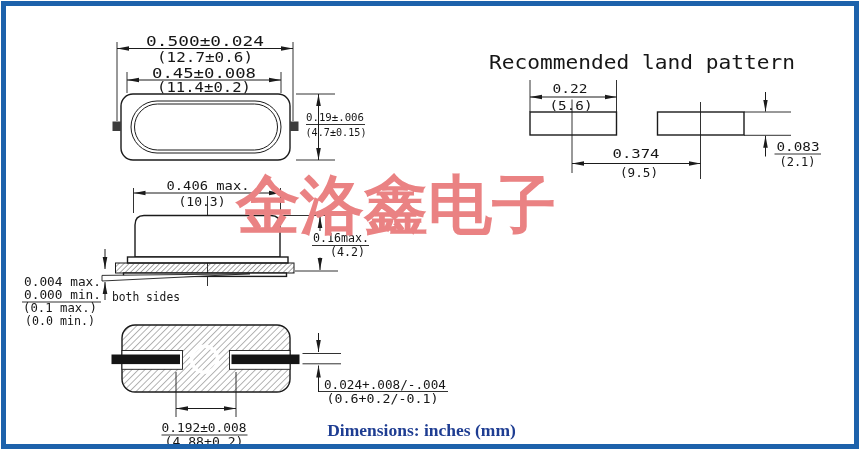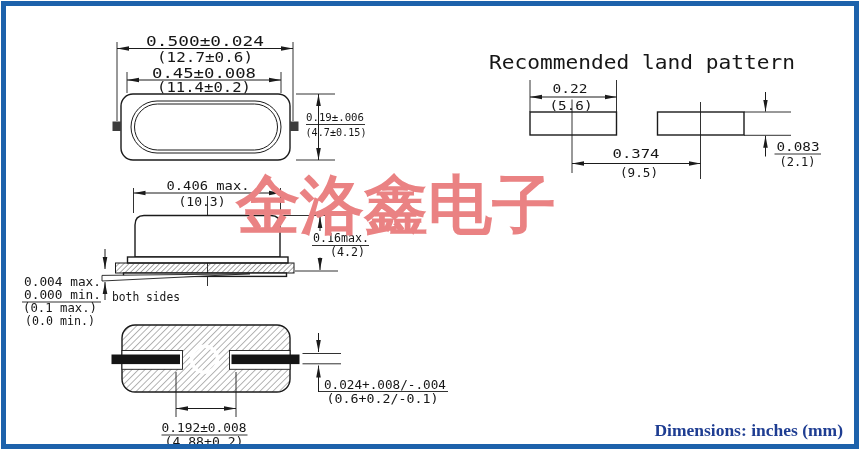--- a/index.html
+++ b/index.html
@@ -12,21 +12,21 @@
   .out{stroke:#1b1b1b;stroke-width:1.4;fill:#ffffff;}
   .nofill{fill:none;stroke:#1b1b1b;stroke-width:1;}
   .txt{font-family:"DejaVu Sans Mono","Liberation Mono",monospace;fill:#161616;font-size:12.5px;}
   .lg{font-size:14.5px;}
   .md{font-size:11.5px;}
   .sm{font-size:10.5px;}
   .ttl{font-size:19px;}
   .watermark{position:absolute;left:236px;top:170px;z-index:3;white-space:nowrap;
              font-family:"DejaVu Serif","Liberation Serif",serif;font-weight:700;
              font-size:64px;line-height:1.1;color:var(--wm,#ea8283);}
-  .footer{position:absolute;top:420px;left:0;right:17px;text-align:right;z-index:4;
+  .footer{position:absolute;top:420px;left:0;right:17px;text-align:center;z-index:4;
           font-family:"Liberation Serif","DejaVu Serif",serif;font-weight:700;
           font-size:17.5px;color:var(--ftr,#1e3d92);}
 </style>
 </head>
 <body>
 
 <div class="canvas">
 
   <svg class="drawing" width="860" height="450" viewBox="0 0 860 450">
     <defs>

